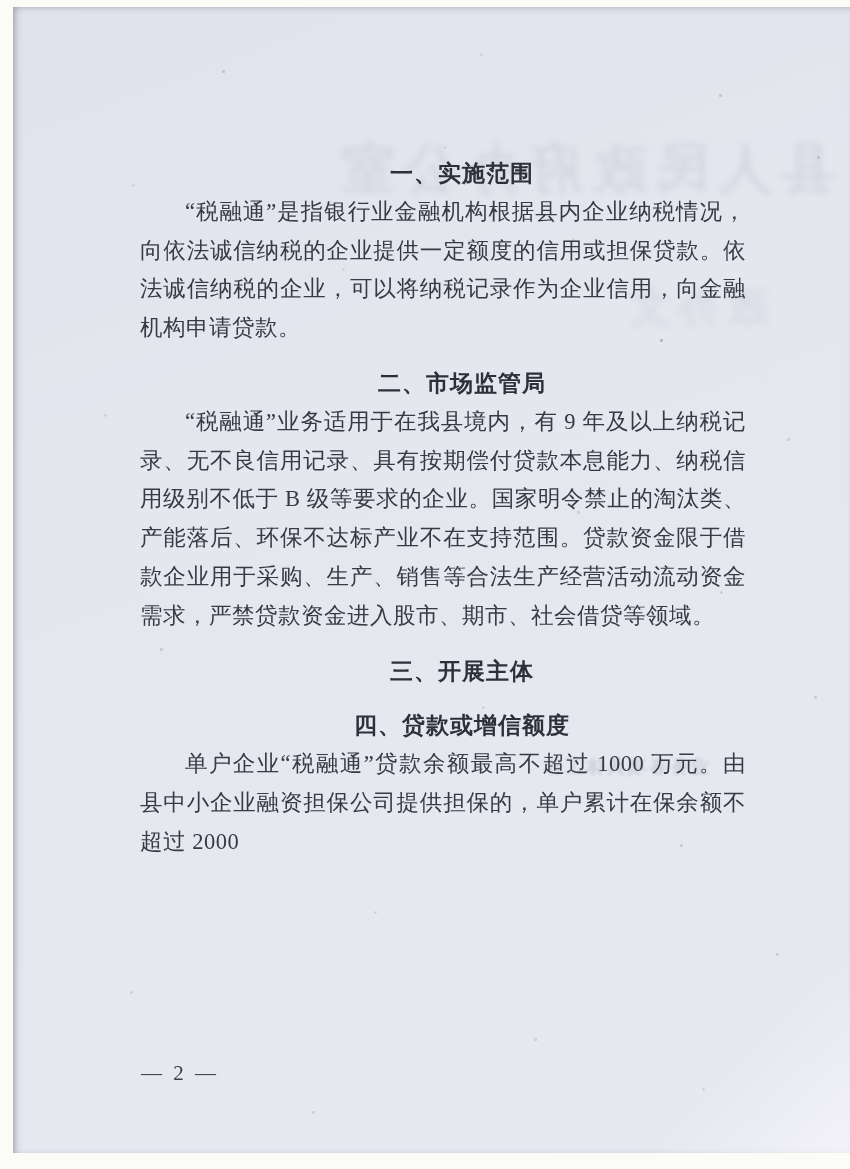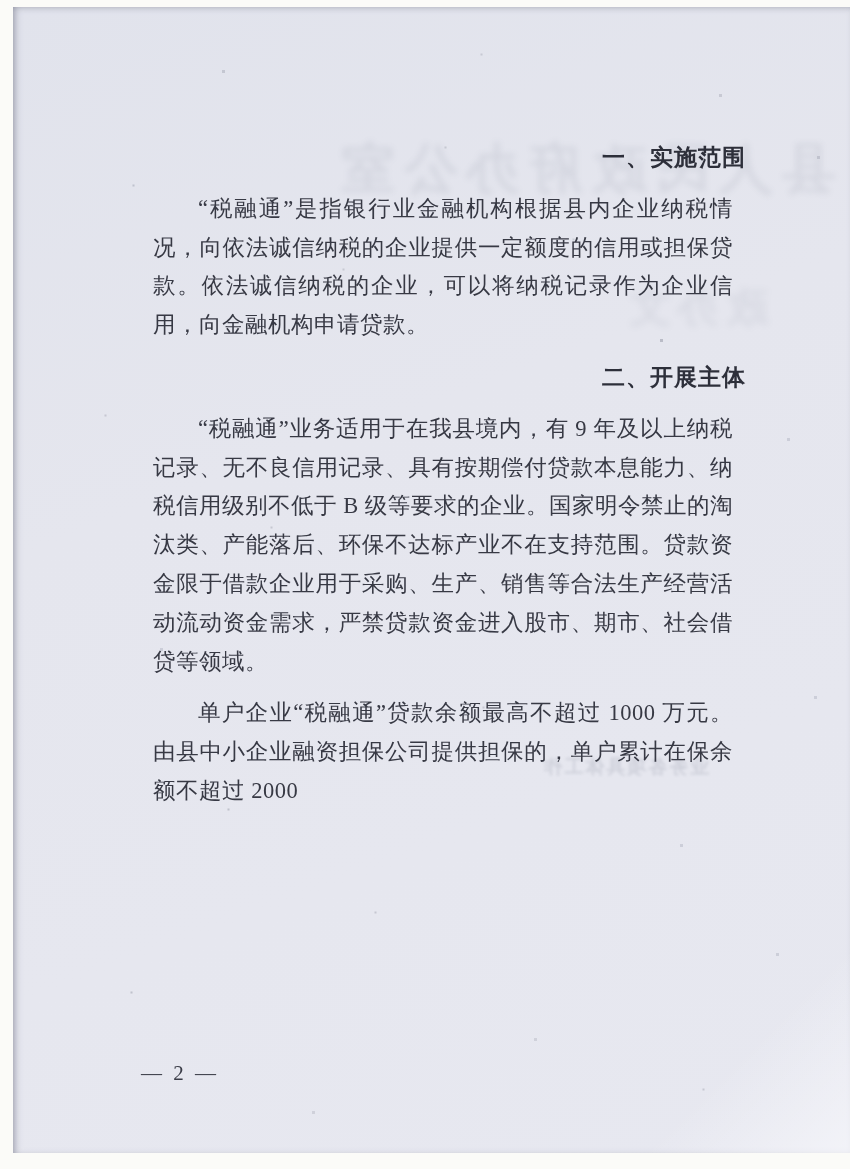--- a/index.html
+++ b/index.html
@@ -65,32 +65,32 @@
     left: 140px; top: 138px;
     width: 606px;
     font-size: 22.5px;
     line-height: 38.8px;
     color: #373944;
     text-align: justify;
     letter-spacing: 0.5px;
     filter: blur(0.32px);
   }
   .content p {
-    margin: 13px;
+    margin: 0;
     text-indent: 2em;
   }
   .content h2 {
-    margin: 0 0 0 38px;
+    margin: 16px 0 0 38px;
     font-family: "Liberation Sans", "DejaVu Sans", sans-serif;
     font-size: 23px;
     font-weight: bold;
     color: #2d2f3a;
     letter-spacing: 1px;
     line-height: 38.8px;
-    text-align: right;
+    text-align: center;
   }
   .page-number {
     position: absolute;
     left: 141px; top: 1061px;
     font-size: 21px;
     letter-spacing: 3px;
     color: #3a3c47;
     filter: blur(0.3px);
   }
 </style>
@@ -104,21 +104,23 @@
     <div class="bleed bleed-side">政办文</div>
     <div class="bleed bleed-small">业务各项具体工作</div>
 
     <div class="speckles"></div>
   </div>
 
   <div class="content">
     <h2>一、实施范围</h2>
     <p>“税融通”是指银行业金融机构根据县内企业纳税情况，向依法诚信纳税的企业提供一定额度的信用或担保贷款。依法诚信纳税的企业，可以将纳税记录作为企业信用，向金融机构申请贷款。</p>
 
-    <h2>二、开展主体</h2>
+    <h2>二、市场监管局</h2>
     <p>“税融通”业务适用于在我县境内，有 9 年及以上纳税记录、无不良信用记录、具有按期偿付贷款本息能力、纳税信用级别不低于 B 级等要求的企业。国家明令禁止的淘汰类、产能落后、环保不达标产业不在支持范围。贷款资金限于借款企业用于采购、生产、销售等合法生产经营活动流动资金需求，严禁贷款资金进入股市、期市、社会借贷等领域。</p>
 
+    <h2>三、开展主体</h2>
 
+    <h2>四、贷款或增信额度</h2>
     <p>单户企业“税融通”贷款余额最高不超过 1000 万元。由县中小企业融资担保公司提供担保的，单户累计在保余额不超过 2000</p>
   </div>
 
   <div class="page-number">— 2 —</div>
 </div>
 
 </body></html>

